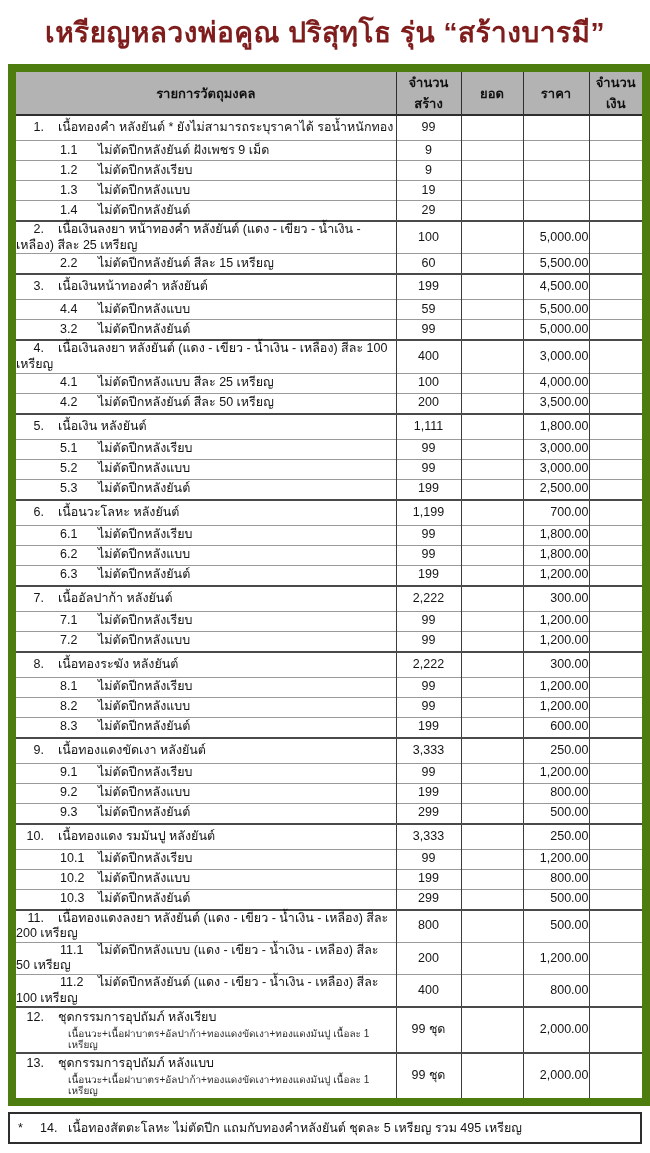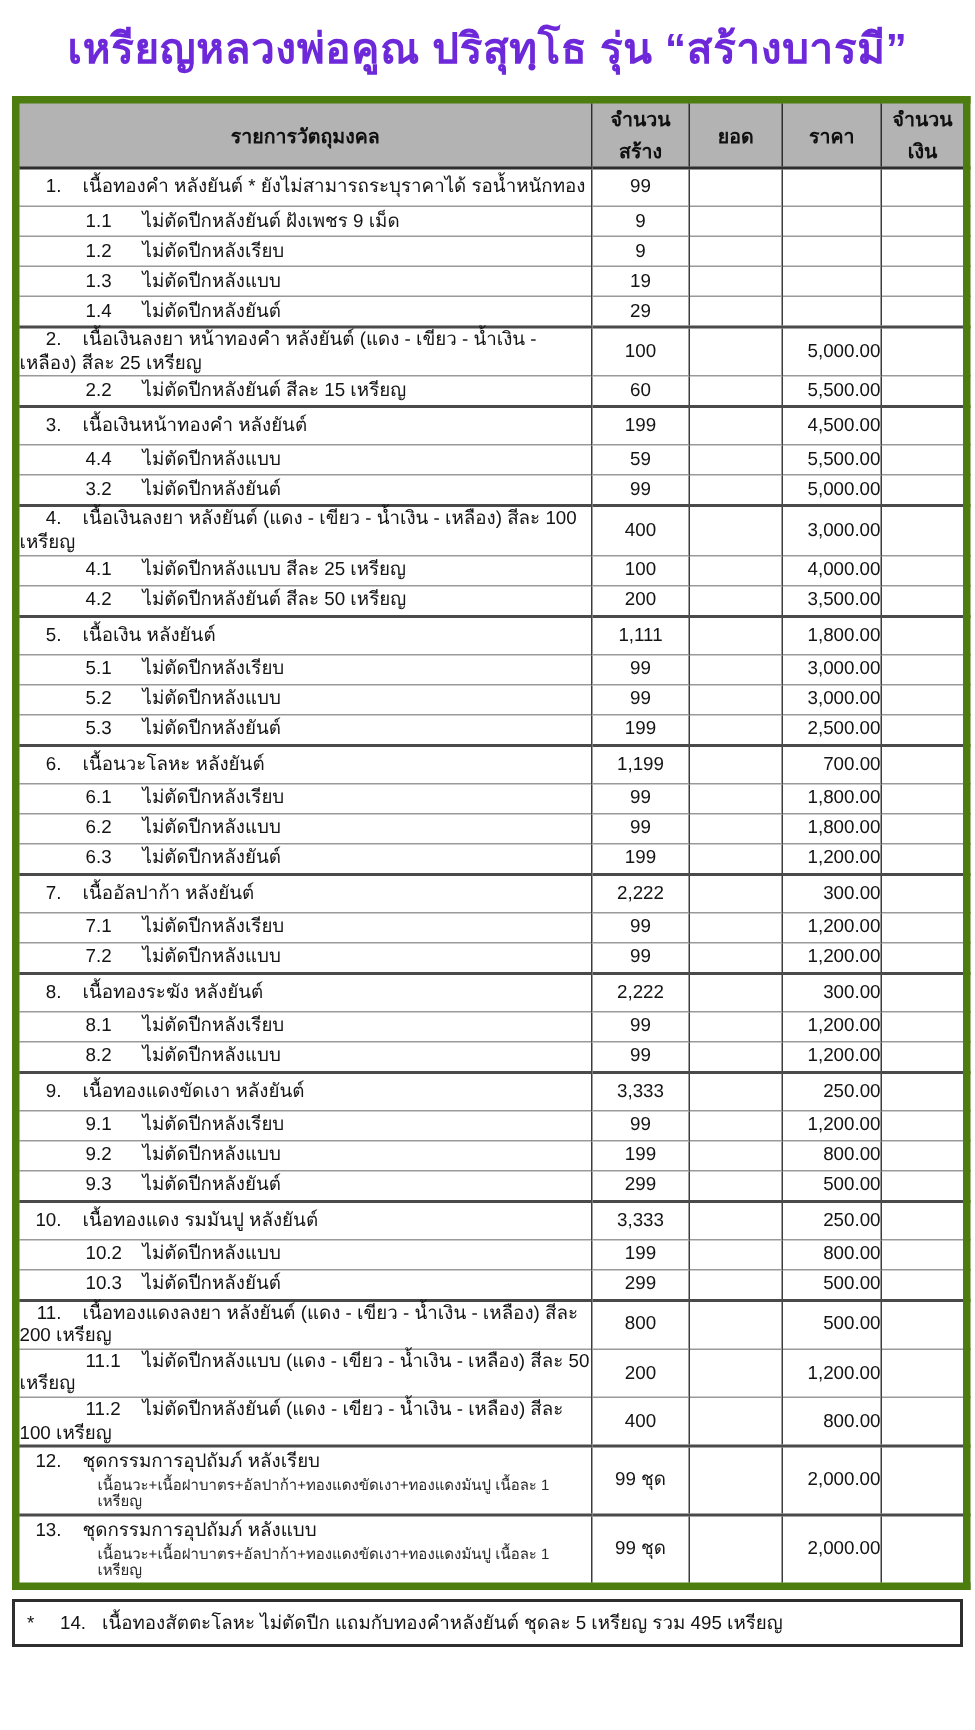--- a/index.html
+++ b/index.html
@@ -3,26 +3,26 @@
 <meta charset="utf-8">
 <style>
   html,body{margin:0;padding:0;background:#ffffff;}
   body{
     width:650px;height:1153px;overflow:hidden;
     font-family:"Liberation Sans","DejaVu Sans",sans-serif;
     color:#141414;
   }
   .page{position:relative;width:634px;margin:0 auto;padding-top:8px;}
   .title{
-    text-align:center;font-size:28px;font-weight:bold;color:#6d28d9;
+    text-align:center;font-size:28px;font-weight:bold;color:#7f1d1d;
     margin:2px 0 10px 0;letter-spacing:0.5px;white-space:nowrap;
   }
   table.pricelist{
     border-collapse:collapse;width:634px;table-layout:fixed;
-    border:5px solid #4d7c0f;
+    border:8px solid #4d7c0f;
   }
   table.pricelist th{
     background:#b3b3b3;border:1px solid #2e2e2e;border-bottom:2px solid #2e2e2e;
     font-size:13px;font-weight:bold;height:29px;padding:0 2px;color:#101010;
   }
   table.pricelist td{
     border-left:1px solid #3c3c3c;border-right:1px solid #3c3c3c;
     font-size:12.5px;padding:0;vertical-align:middle;line-height:1.25;
   }
   tr.sub td{border-top:1px solid #9a9a9a;height:19px;}
@@ -252,20 +252,27 @@
           <td class="c-price">1,200.00</td>
           <td class="c-amount"></td>
         </tr>
         <tr class="sub">
           <td class="c-item"><span class="no">8.2</span><span class="label">ไม่ตัดปีกหลังแบบ</span></td>
           <td class="c-qty">99</td>
           <td class="c-total"></td>
           <td class="c-price">1,200.00</td>
           <td class="c-amount"></td>
         </tr>
+        <tr class="sub">
+          <td class="c-item"><span class="no">8.3</span><span class="label">ไม่ตัดปีกหลังยันต์</span></td>
+          <td class="c-qty">199</td>
+          <td class="c-total"></td>
+          <td class="c-price">600.00</td>
+          <td class="c-amount"></td>
+        </tr>
         <tr class="main">
           <td class="c-item"><span class="no">9.</span><span class="label">เนื้อทองแดงขัดเงา หลังยันต์</span></td>
           <td class="c-qty">3,333</td>
           <td class="c-total"></td>
           <td class="c-price">250.00</td>
           <td class="c-amount"></td>
         </tr>
         <tr class="sub">
           <td class="c-item"><span class="no">9.1</span><span class="label">ไม่ตัดปีกหลังเรียบ</span></td>
           <td class="c-qty">99</td>
@@ -285,20 +292,27 @@
           <td class="c-qty">299</td>
           <td class="c-total"></td>
           <td class="c-price">500.00</td>
           <td class="c-amount"></td>
         </tr>
         <tr class="main">
           <td class="c-item"><span class="no">10.</span><span class="label">เนื้อทองแดง รมมันปู หลังยันต์</span></td>
           <td class="c-qty">3,333</td>
           <td class="c-total"></td>
           <td class="c-price">250.00</td>
+          <td class="c-amount"></td>
+        </tr>
+        <tr class="sub">
+          <td class="c-item"><span class="no">10.1</span><span class="label">ไม่ตัดปีกหลังเรียบ</span></td>
+          <td class="c-qty">99</td>
+          <td class="c-total"></td>
+          <td class="c-price">1,200.00</td>
           <td class="c-amount"></td>
         </tr>
         <tr class="sub">
           <td class="c-item"><span class="no">10.2</span><span class="label">ไม่ตัดปีกหลังแบบ</span></td>
           <td class="c-qty">199</td>
           <td class="c-total"></td>
           <td class="c-price">800.00</td>
           <td class="c-amount"></td>
         </tr>
         <tr class="sub">

